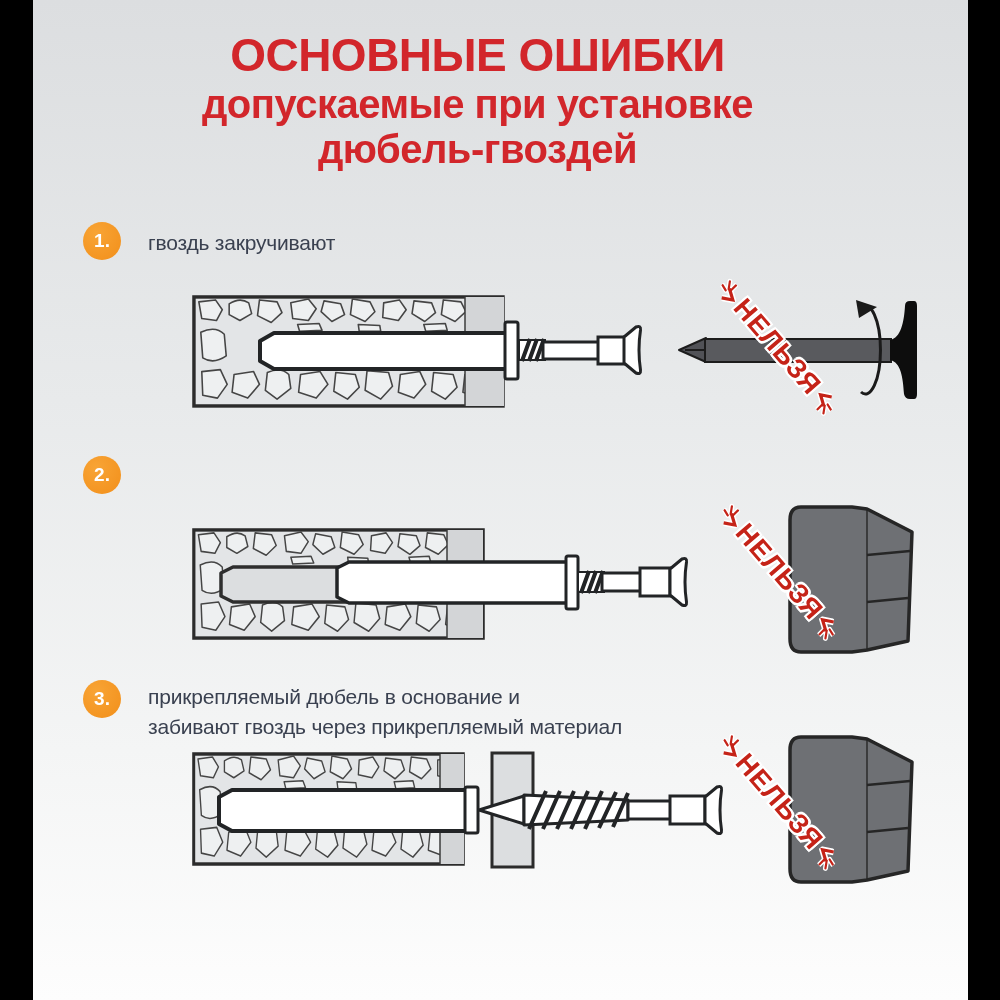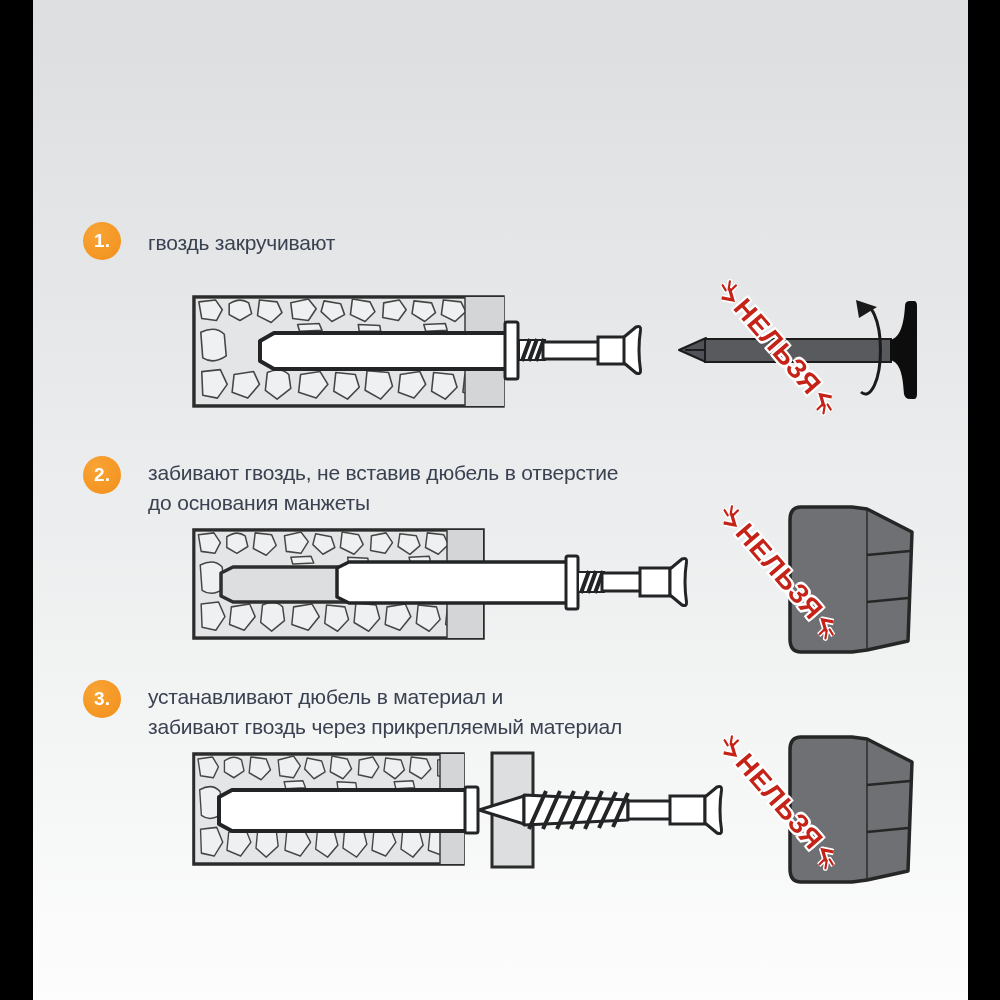--- a/index.html
+++ b/index.html
@@ -99,20 +99,25 @@
         <path d="M3,3 L8,9 M10,1 L10.5,8 M1,11 L7,12" stroke="#c52318" stroke-width="2.2" stroke-linecap="round" fill="none"></path>
         <path d="M8,8 L19,13 L10,20" stroke="#c52318" stroke-width="3.2" fill="none"></path>
       </g>
     </defs>
   </svg>
 
   <div class="letterbox left"></div>
   <div class="letterbox right"></div>
   <div class="canvas"></div>
 
+  <header class="title">
+    <div class="title-main">ОСНОВНЫЕ ОШИБКИ</div>
+    <div class="title-sub">допускаемые при установке</div>
+    <div class="title-sub">дюбель-гвоздей</div>
+  </header>
 
   <div class="badge" style="left:83px;top:222px">
     <span>1.</span>
   </div>
   <div class="item-text" style="top:228px">
     <div>гвоздь закручивают</div>
   </div>
 
   <svg class="illus" style="left:165px;top:283px" width="775" height="150" viewBox="165 283 775 150">
     <g>
@@ -137,24 +142,20 @@
     </g>
     <g>
       <path d="M861,392 A15,44 0 1 0 861,308" stroke="#1a1a1a" stroke-width="3" fill="none"></path>
       <path d="M856,300 L877,307 L859,318 Z" fill="#1a1a1a"></path>
     </g>
   </svg>
 
   <div class="badge" style="left:83px;top:456px">
     <span>2.</span>
   </div>
-  <div class="item-text" style="top:458px">
-    <div>забивают гвоздь, не вставив дюбель в отверстие</div>
-    <div>до основания манжеты</div>
-  </div>
 
   <svg class="illus" style="left:165px;top:495px" width="775" height="170" viewBox="165 495 775 170">
     <g>
       <use href="#stones" transform="translate(192,528) scale(0.9156,0.9739)"></use>
       <rect x="447" y="530" width="36" height="36" fill="#d3d5d7"></rect>
       <rect x="447" y="600" width="36" height="38" fill="#d3d5d7"></rect>
       <path d="M447,530 V566 M447,600 V638" stroke="#3c3c3c" stroke-width="1.5" fill="none"></path>
       <path d="M350,567 H233 L221,573 V596 L233,602 H350 Z" fill="#dcdee0" stroke="#2e2e2e" stroke-width="3.5" stroke-linejoin="round"></path>
     </g>
     <g>
@@ -165,21 +166,21 @@
       <rect x="640" y="568" width="30" height="28" fill="#fff" stroke="#222426" stroke-width="3"></rect>
       <use href="#nailhead" transform="translate(670,582)"></use>
     </g>
     <use href="#hammer" transform="translate(786,505)"></use>
   </svg>
 
   <div class="badge" style="left:83px;top:680px">
     <span>3.</span>
   </div>
   <div class="item-text" style="top:682px">
-    <div>устанавливают дюбель в материал и</div>
+    <div>прикрепляемый дюбель в основание и</div>
     <div>забивают гвоздь через прикрепляемый материал</div>
   </div>
 
   <svg class="illus" style="left:165px;top:728px" width="775" height="165" viewBox="165 728 775 165">
     <g>
       <use href="#stones" transform="translate(192,752) scale(0.8531,0.9913)"></use>
       <rect x="440" y="754" width="24" height="36" fill="#d3d5d7"></rect>
       <rect x="440" y="830" width="24" height="34" fill="#d3d5d7"></rect>
       <path d="M440,754 V790 M440,830 V864" stroke="#3c3c3c" stroke-width="1.5" fill="none"></path>
     </g>

